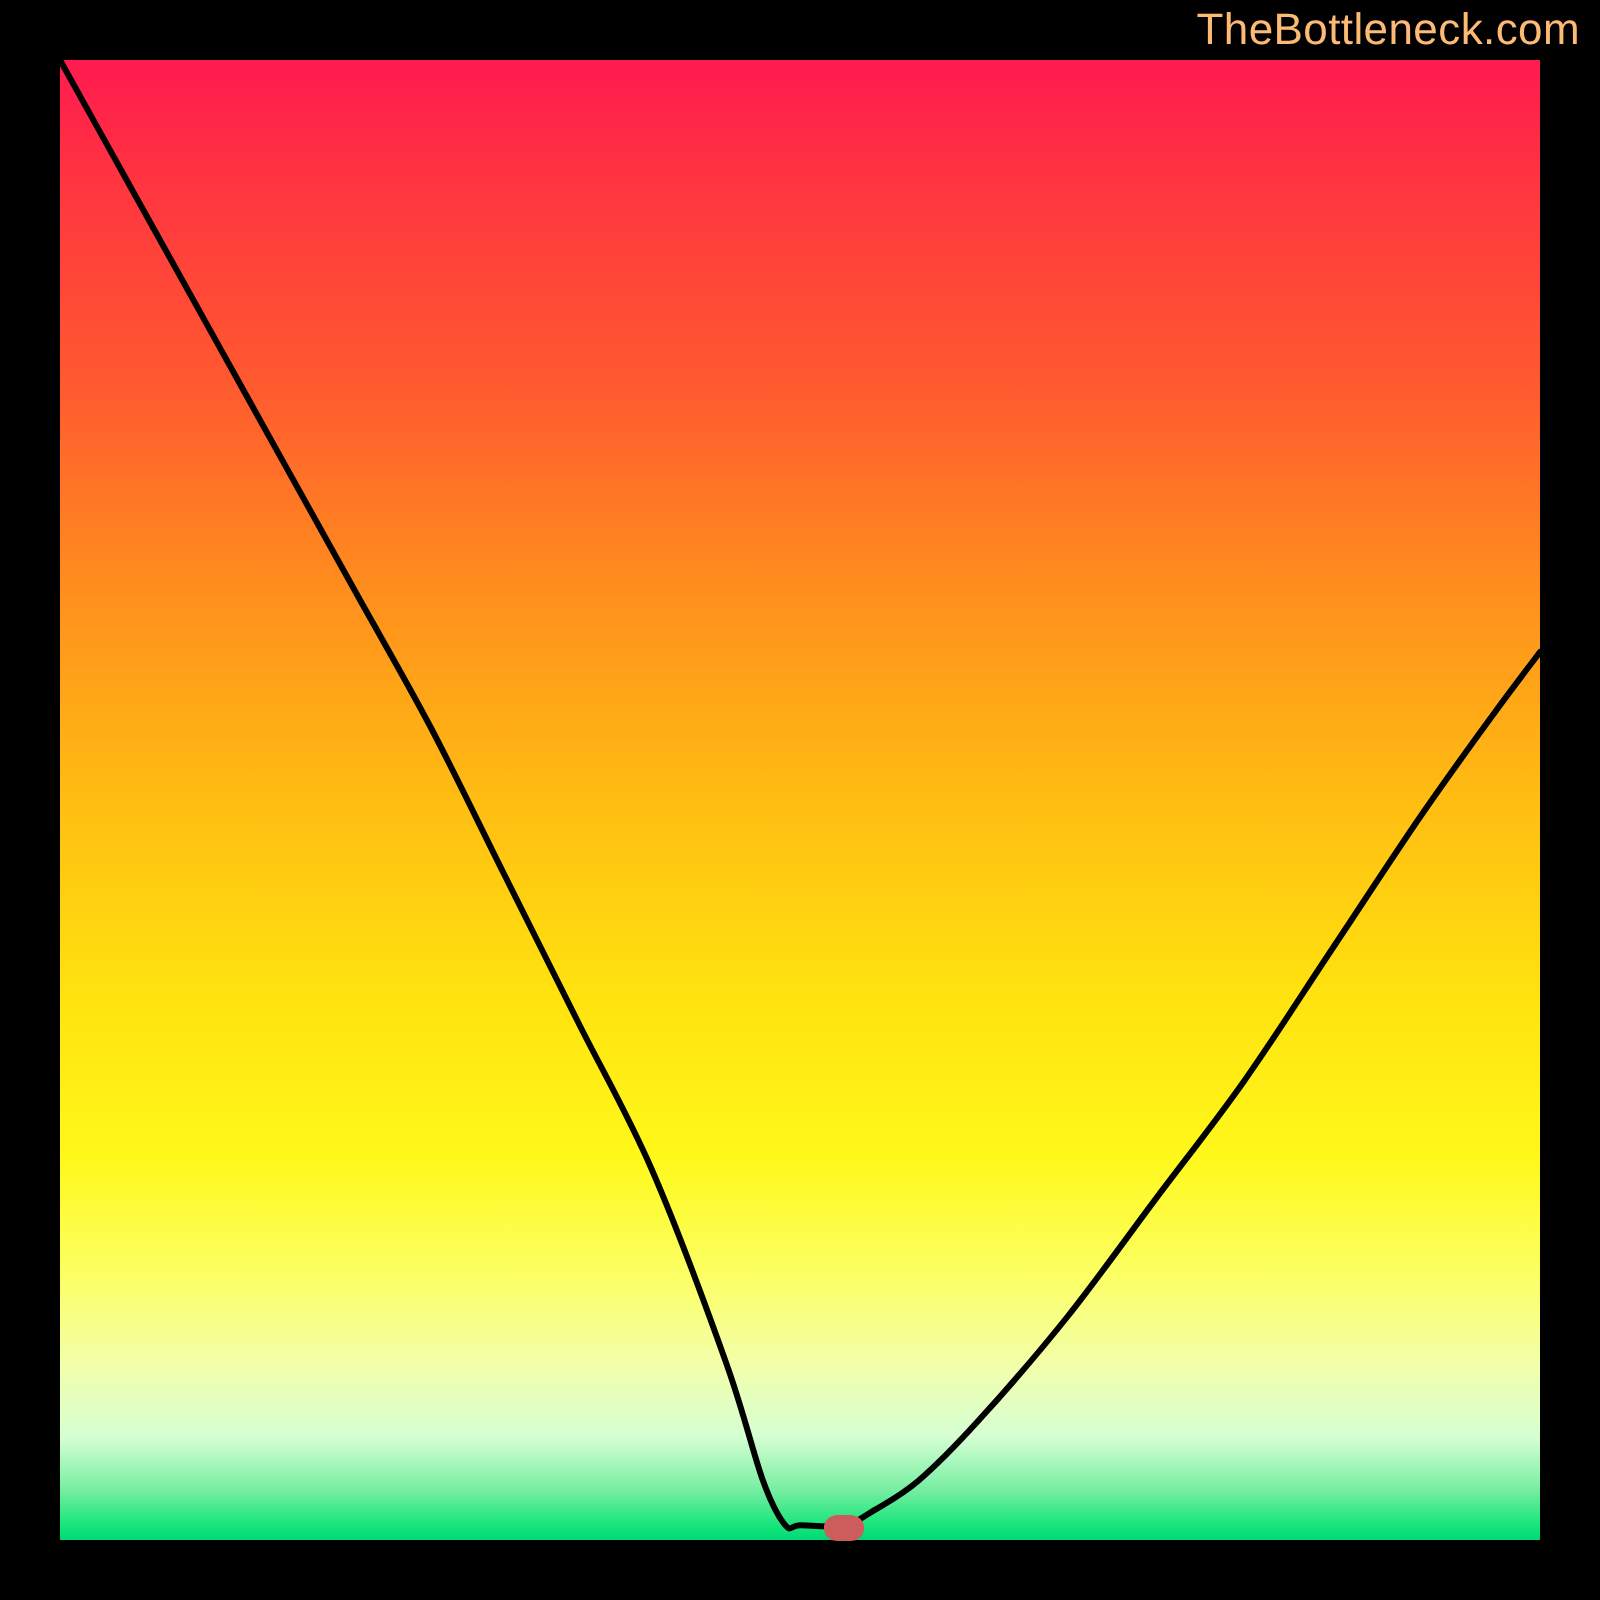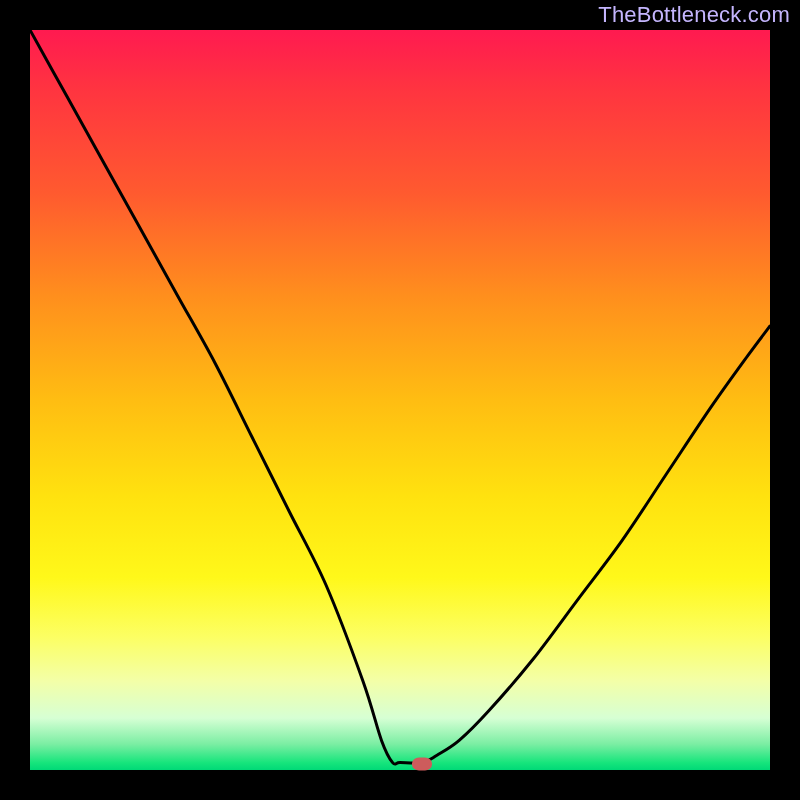--- a/index.html
+++ b/index.html
@@ -14,21 +14,21 @@
   .frame {
     position: relative;
     width: 800px;
     height: 800px;
     background: #000;
   }
   .watermark {
     position: absolute;
     top: 2px;
     right: 10px;
-    color: #c4b5fd;
+    color: #fdba74;
     font-size: 22px;
     font-weight: 500;
     z-index: 10;
     letter-spacing: 0.2px;
   }
   .plot-area {
     position: absolute;
     left: 30px;
     top: 30px;
     width: 740px;

